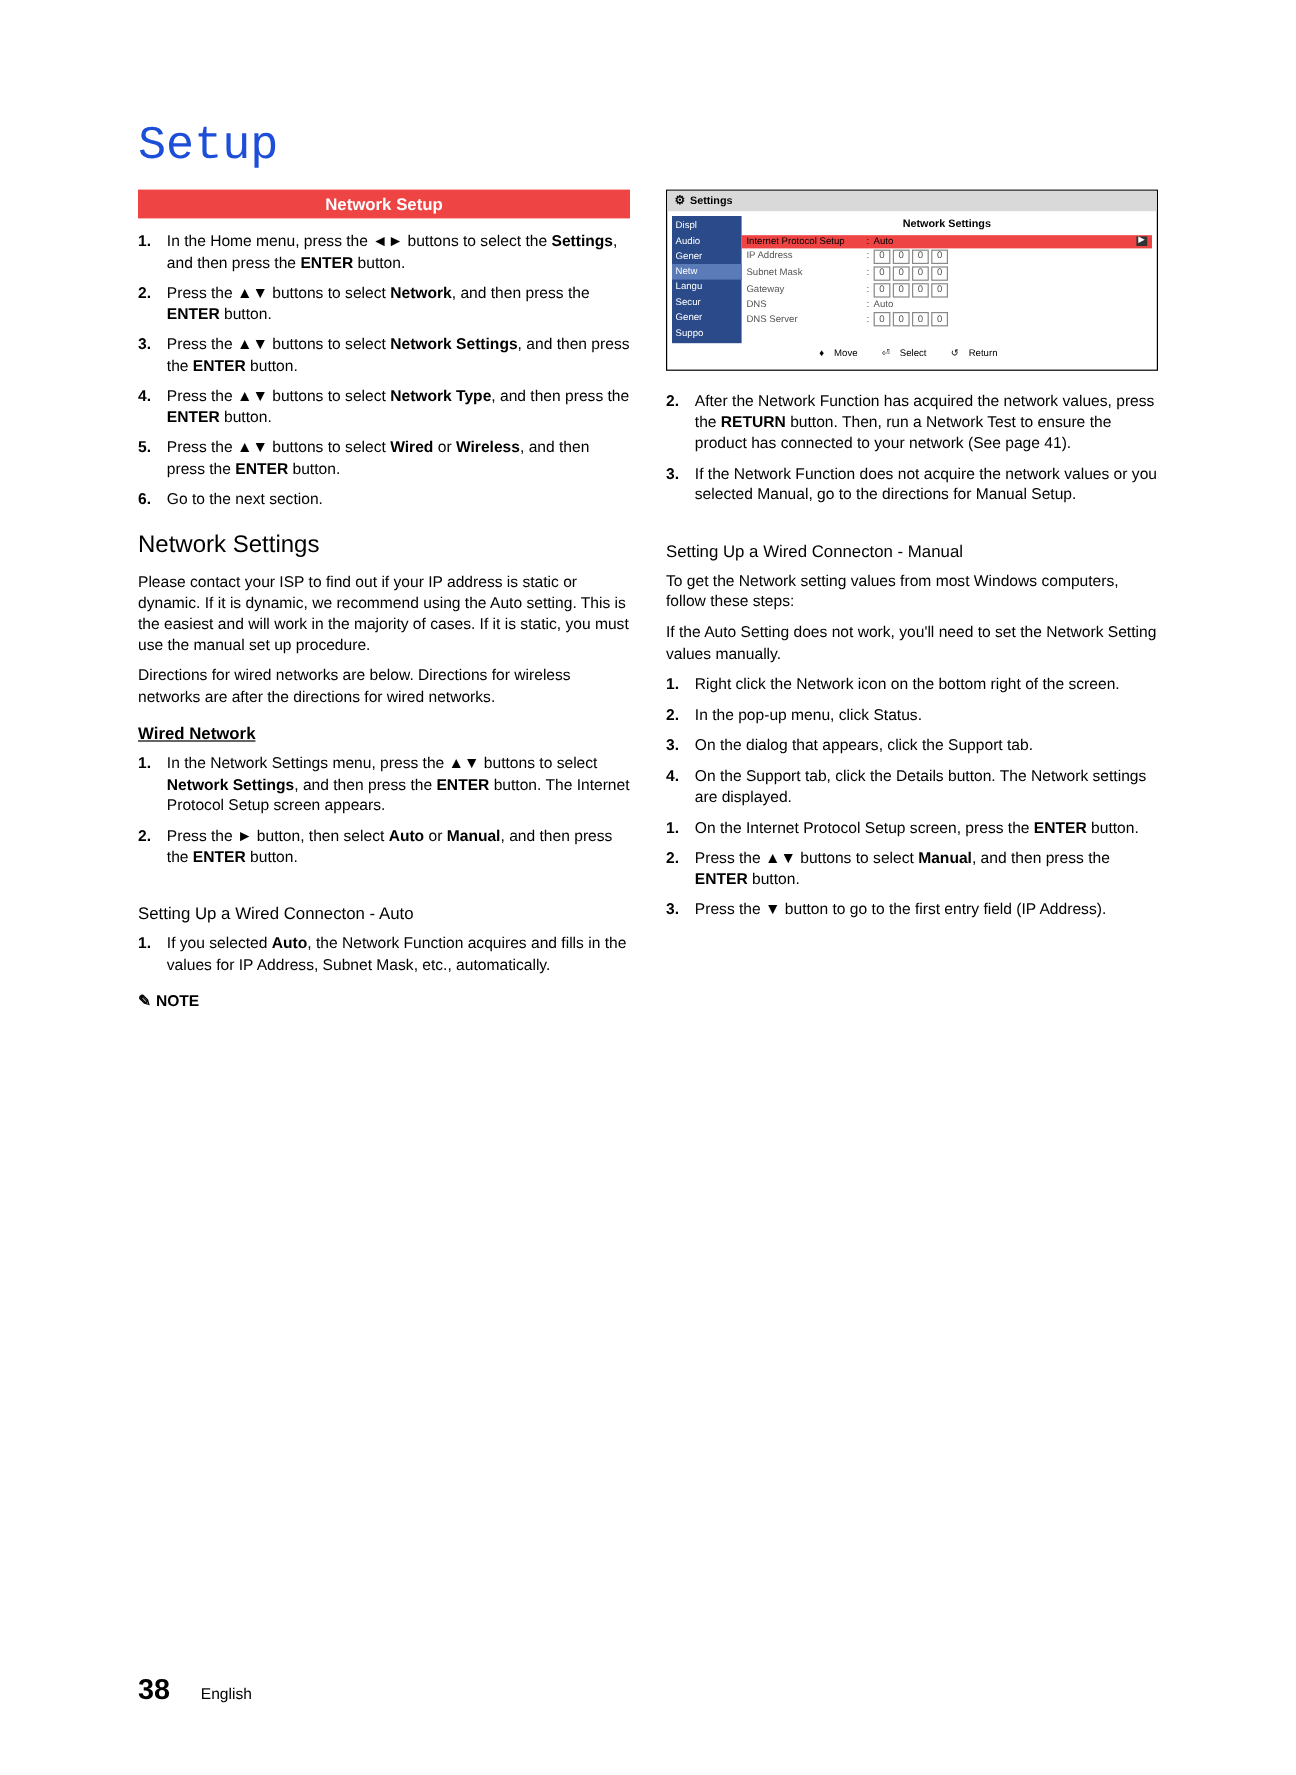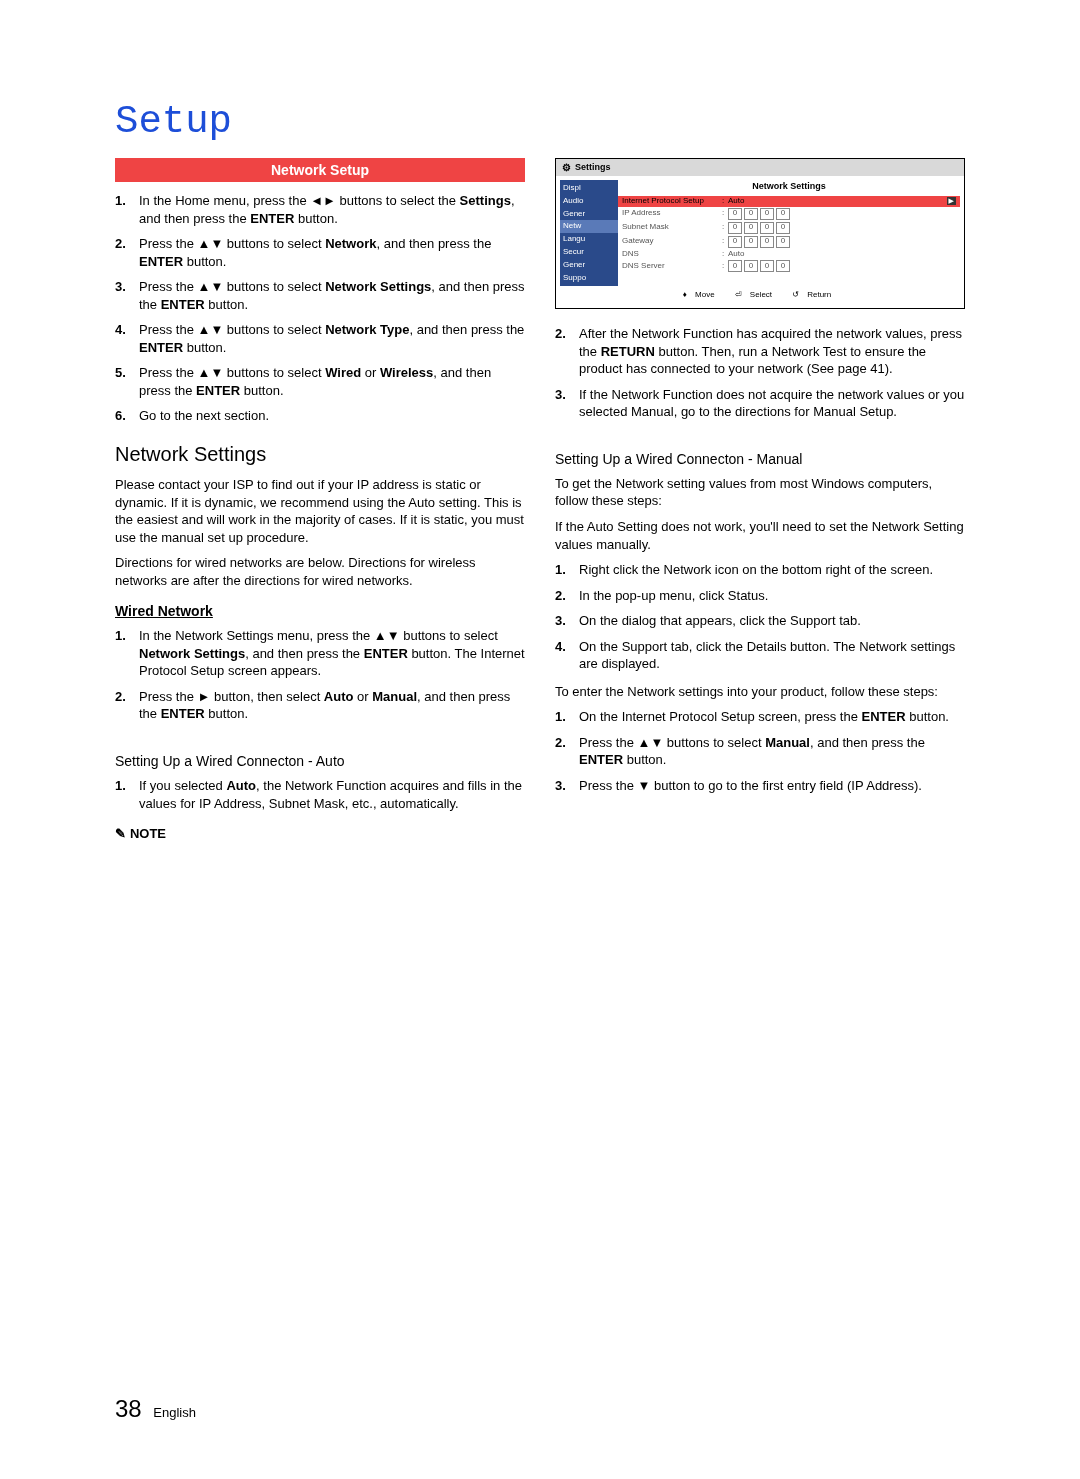--- a/index.html
+++ b/index.html
@@ -179,23 +179,23 @@
     font-size: 8px;
   }
   .ss-footer span { margin: 0 6px; }
   .page-footer {
     position: absolute;
     bottom: 56px;
     left: 115px;
     font-size: 13px;
   }
   .page-num {
-    font-weight: normal;
+    font-weight: bold;
     font-size: 24px;
-    margin-right: 8px;
+    margin-right: 22px;
   }
   b { font-weight: bold; }
 </style>
 </head>
 <body>
 
 <div class="page-title">Setup</div>
 
 <div class="columns">
 
@@ -324,21 +324,20 @@
     <div class="subhead-bold">Setting Up a Wired Connecton - Manual</div>
     <p class="body">To get the Network setting values from most Windows computers, follow these steps:</p>
     <p class="body">If the Auto Setting does not work, you'll need to set the Network Setting values manually.</p>
     <ol class="steps" id="manual-get-steps">
         <li>Right click the Network icon on the bottom right of the screen.</li>
         <li>In the pop-up menu, click Status.</li>
         <li>On the dialog that appears, click the Support tab.</li>
         <li>On the Support tab, click the Details button. The Network settings are displayed.</li>
       </ol>
 
-    <p class="body" style="margin-top:10px">To enter the Network settings into your product, follow these steps:</p>
     <ol class="steps" id="manual-set-steps">
         <li>On the Internet Protocol Setup screen, press the <b>ENTER</b> button.</li>
         <li>Press the ▲▼ buttons to select <b>Manual</b>, and then press the <b>ENTER</b> button.</li>
         <li>Press the ▼ button to go to the first entry field (IP Address).</li>
       </ol>
 
   </div>
 </div>
 
 <div class="page-footer">

